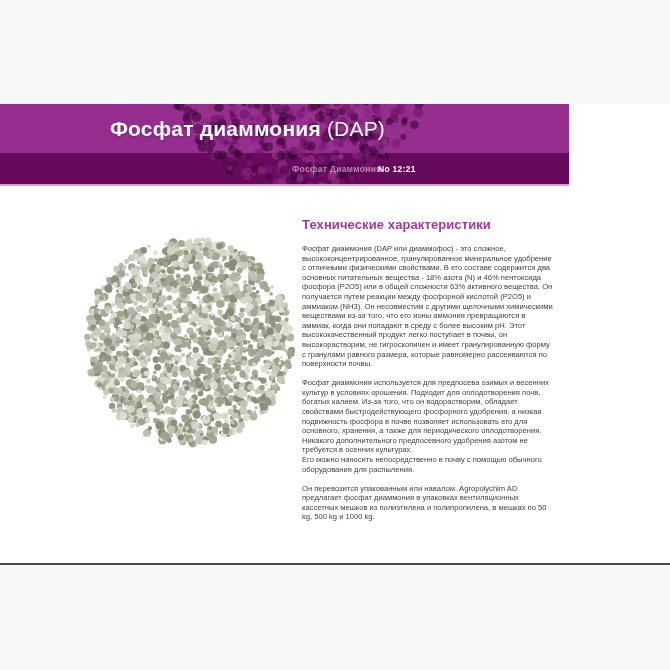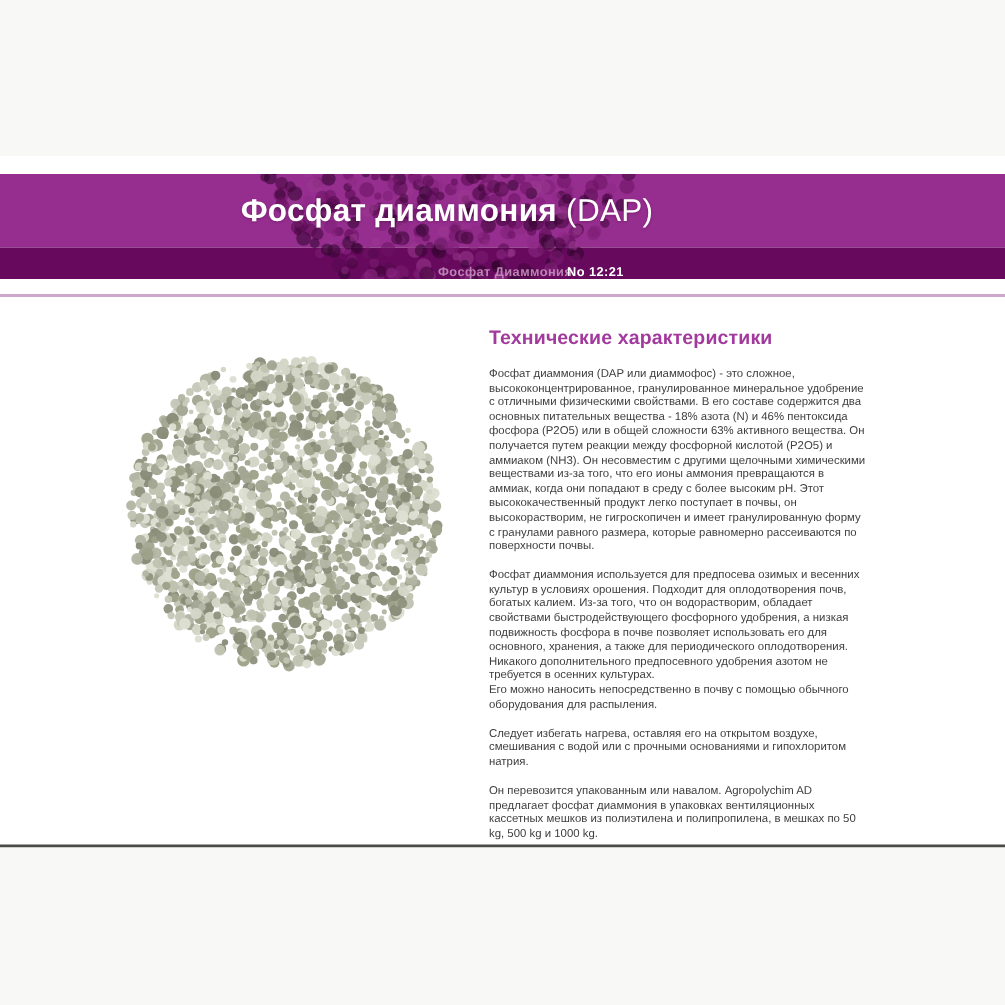--- a/index.html
+++ b/index.html
@@ -9,21 +9,21 @@
     background:#ffffff;
   }
   .page{position:relative;width:670px;height:670px;background:#ffffff;}
 
   
   .top-space{position:absolute;left:0;top:0;width:670px;height:104px;background:#f8f8f7;}
   .footer-space{position:absolute;left:0;top:565px;width:670px;height:105px;background:#f8f8f7;}
   .bottom-line{position:absolute;left:0;top:563px;width:670px;height:2px;background:#4b4b49;}
 
   
-  .header-wrap{position:absolute;left:0;top:116px;width:670px;height:82px;overflow:hidden;}
+  .header-wrap{position:absolute;left:0;top:104px;width:569px;height:82px;overflow:hidden;}
   .band-light{position:absolute;left:0;top:0;width:670px;height:49px;background:#962e90;}
   .band-dark{position:absolute;left:0;top:49px;width:670px;height:33px;background:#670a5e;}
   .header-granules{position:absolute;left:158px;top:-95px;pointer-events:none;}
   .sep-line{position:absolute;left:0;top:80px;width:670px;height:2px;background:#cfa6cb;z-index:3;}
   .title-row{position:absolute;left:0;right:74px;top:6px;height:38px;text-align:center;z-index:4;}
   .title-row h1{
     margin:0;display:inline-block;color:#ffffff;font-size:21px;line-height:38px;
     font-weight:800;letter-spacing:.2px;
     text-shadow:0 1px 2px rgba(60,5,55,.35);
   }
@@ -34,21 +34,21 @@
   .nav-item{
     position:absolute;top:0;line-height:33px;display:block;
     color:#ffffff;font-size:8.5px;font-weight:700;letter-spacing:.3px;
     text-decoration:none;cursor:pointer;
   }
   .nav-item.active{color:#bb84b4;}
 
   
   .content{position:absolute;left:0;top:186px;width:670px;height:377px;background:#ffffff;}
   .product-image{position:absolute;left:79px;top:45px;}
-  .text-col{position:absolute;left:302px;top:31px;width:253px;margin-left:24px;}
+  .text-col{position:absolute;left:302px;top:31px;width:253px;}
   .text-col h2{
     margin:0 0 12px 0;color:#a23a9e;font-size:13px;font-weight:600;letter-spacing:.1px;
   }
   .text-col p{
     margin:0 0 9.5px 0;color:#3e3e3e;font-size:7.6px;line-height:9.6px;
     white-space:pre-line;
   }
 </style>
 </head>
 <body>
@@ -2880,21 +2880,20 @@
         <circle cx="164.8" cy="162.6" r="3.8" fill="#d4d6c7" fill-opacity="0.97"></circle>
         <circle cx="116.5" cy="56.5" r="3.7" fill="#90947f" fill-opacity="0.97"></circle>
         <circle cx="162.0" cy="189.3" r="2.3" fill="#888c78" fill-opacity="0.97"></circle>
       </svg>
 
     <div class="text-col">
       <h2>Технические характеристики</h2>
       <p>Фосфат диаммония (DAP или диаммофос) - это сложное, высококонцентрированное, гранулированное минеральное удобрение с отличными физическими свойствами. В его составе содержится два основных питательных вещества - 18% азота (N) и 46% пентоксида фосфора (P2O5) или в общей сложности 63% активного вещества. Он получается путем реакции между фосфорной кислотой (P2O5) и аммиаком (NH3). Он несовместим с другими щелочными химическими веществами из-за того, что его ионы аммония превращаются в аммиак, когда они попадают в среду с более высоким pH. Этот высококачественный продукт легко поступает в почвы, он высокорастворим, не гигроскопичен и имеет гранулированную форму с гранулами равного размера, которые равномерно рассеиваются по поверхности почвы.</p>
       <p>Фосфат диаммония используется для предпосева озимых и весенних культур в условиях орошения. Подходит для оплодотворения почв, богатых калием. Из-за того, что он водорастворим, обладает свойствами быстродействующего фосфорного удобрения, а низкая подвижность фосфора в почве позволяет использовать его для основного, хранения, а также для периодического оплодотворения. Никакого дополнительного предпосевного удобрения азотом не требуется в осенних культурах.
 Его можно наносить непосредственно в почву с помощью обычного оборудования для распыления.</p>
-      <p>Следует избегать нагрева, оставляя его на открытом воздухе, смешивания с водой или с прочными основаниями и гипохлоритом натрия.</p>
       <p>Он перевозится упакованным или навалом. Agropolychim AD предлагает фосфат диаммония в упаковках вентиляционных кассетных мешков из полиэтилена и полипропилена, в мешках по 50 kg, 500 kg и 1000 kg.</p>
     </div>
   </div>
 
   <div class="bottom-line"></div>
   <div class="footer-space"></div>
 
 </div>
 
 </body></html>

